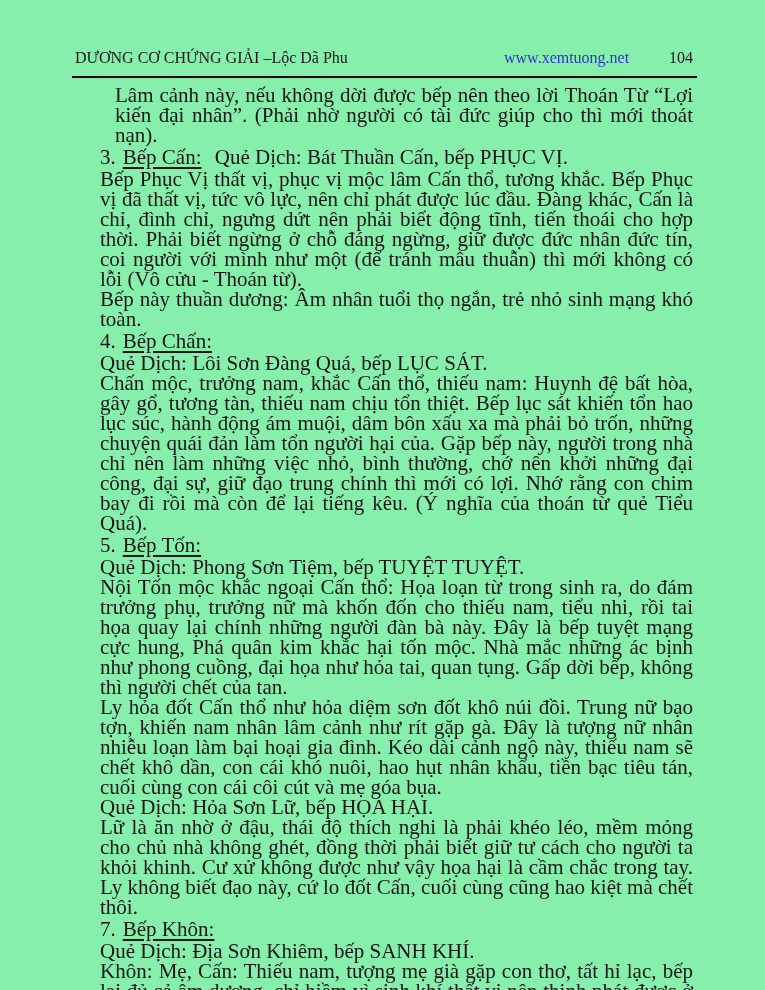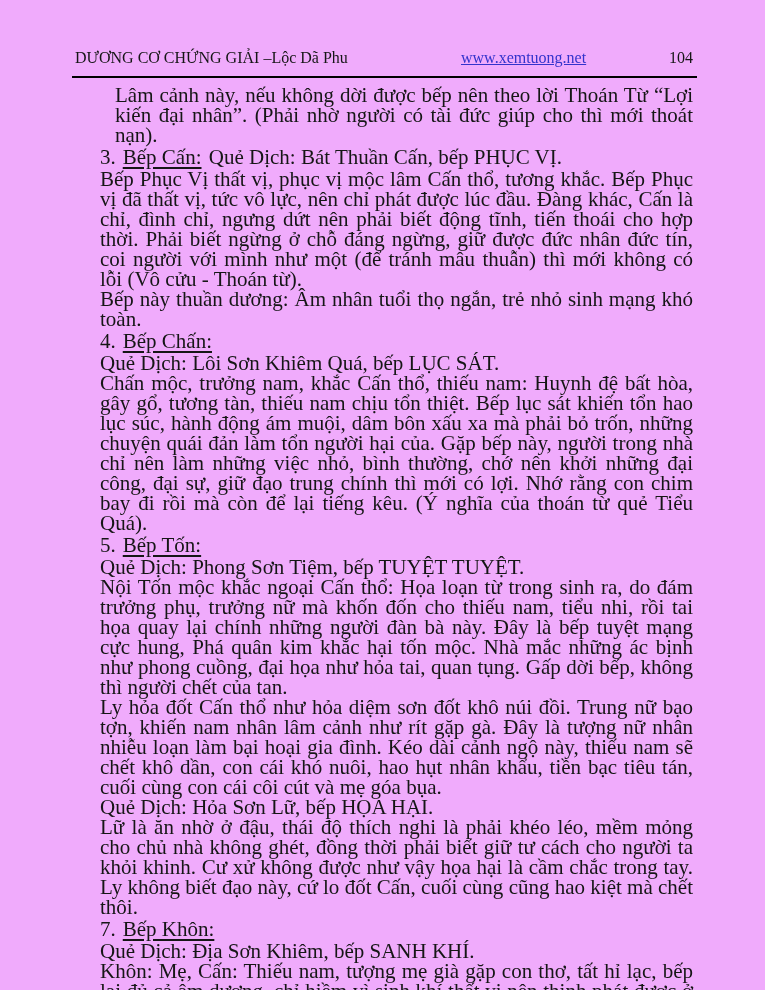--- a/index.html
+++ b/index.html
@@ -11,44 +11,43 @@
     width: 765px;
     height: 990px;
     font-family: "Liberation Serif", "DejaVu Serif", serif;
     color: #161616;
     position: relative;
     overflow: hidden;
   }
   .page {
     position: absolute;
     inset: 0;
-    background: #f0abfc;
+    background: #86efac;
   }
   
   .header {
     position: absolute;
     left: 75px;
     top: 47px;
     width: 618px; 
     height: 22px;
     font-size: 16px;
     line-height: 22px;
     white-space: nowrap;
   }
   .header-title {
     position: absolute;
     left: 0;
     top: 0;
   }
   .header-link {
     position: absolute;
-    left: 386px;
+    left: 429px;
     top: 0;
     color: #3333cc;
-    text-decoration: underline;
     cursor: pointer;
   }
   .page-number {
     position: absolute;
     right: 0;
     top: 0;
   }
   .header-divider {
     position: absolute;
     left: 72px;
@@ -79,21 +78,21 @@
   }
   .heading-num {
     margin-right: 7px;
   }
   .heading-title {
     text-decoration: underline;
     text-underline-offset: 3px;
     font-family: Liberation Serif, serif;
   }
   .heading-rest {
-    margin-left: 2px;
+    margin-left: 8px;
   }
 </style>
 </head>
 <body>
 
 <div class="page">
 
   <div class="header">
     <span class="header-title">DƯƠNG CƠ CHỨNG GIẢI –Lộc Dã Phu</span>
     <a class="header-link">www.xemtuong.net</a>
@@ -107,21 +106,21 @@
     <p class="para indent-block">Lâm cảnh này, nếu không dời được bếp nên theo lời Thoán Từ “Lợi kiến đại nhân”. (Phải nhờ người có tài đức giúp cho thì mới thoát nạn).</p>
 
     <p class="para heading-line"><span class="heading-num">3.</span><span class="heading-title">Bếp Cấn:</span> <span class="heading-rest">Quẻ Dịch: Bát Thuần Cấn, bếp PHỤC VỊ.</span></p>
 
     <p class="para">Bếp Phục Vị thất vị, phục vị mộc lâm Cấn thổ, tương khắc. Bếp Phục vị đã thất vị, tức vô lực, nên chỉ phát được lúc đầu. Đàng khác, Cấn là chỉ, đình chỉ, ngưng dứt nên phải biết động tĩnh, tiến thoái cho hợp thời. Phải biết ngừng ở chỗ đáng ngừng, giữ được đức nhân đức tín, coi người với mình như một (để tránh mâu thuẫn) thì mới không có lỗi (Vô cửu - Thoán từ).</p>
 
     <p class="para">Bếp này thuần dương: Âm nhân tuổi thọ ngắn, trẻ nhỏ sinh mạng khó toàn.</p>
 
     <p class="para heading-line"><span class="heading-num">4.</span><span class="heading-title">Bếp Chấn:</span></p>
 
-    <p class="para">Quẻ Dịch: Lôi Sơn Khiêm Quá, bếp LỤC SÁT.</p>
+    <p class="para">Quẻ Dịch: Lôi Sơn Đàng Quá, bếp LỤC SÁT.</p>
 
     <p class="para">Chấn mộc, trưởng nam, khắc Cấn thổ, thiếu nam: Huynh đệ bất hòa, gây gổ, tương tàn, thiếu nam chịu tổn thiệt. Bếp lục sát khiến tổn hao lục súc, hành động ám muội, dâm bôn xấu xa mà phải bỏ trốn, những chuyện quái đản làm tổn người hại của. Gặp bếp này, người trong nhà chỉ nên làm những việc nhỏ, bình thường, chớ nên khởi những đại công, đại sự, giữ đạo trung chính thì mới có lợi. Nhớ rằng con chim bay đi rồi mà còn để lại tiếng kêu. (Ý nghĩa của thoán từ quẻ Tiểu Quá).</p>
 
     <p class="para heading-line"><span class="heading-num">5.</span><span class="heading-title">Bếp Tốn:</span></p>
 
     <p class="para">Quẻ Dịch: Phong Sơn Tiệm, bếp TUYỆT TUYỆT.</p>
 
     <p class="para">Nội Tốn mộc khắc ngoại Cấn thổ: Họa loạn từ trong sinh ra, do đám trưởng phụ, trưởng nữ mà khốn đốn cho thiếu nam, tiểu nhi, rồi tai họa quay lại chính những người đàn bà này. Đây là bếp tuyệt mạng cực hung, Phá quân kim khắc hại tốn mộc. Nhà mắc những ác bịnh như phong cuồng, đại họa như hỏa tai, quan tụng. Gấp dời bếp, không thì người chết của tan.</p>
 
 

